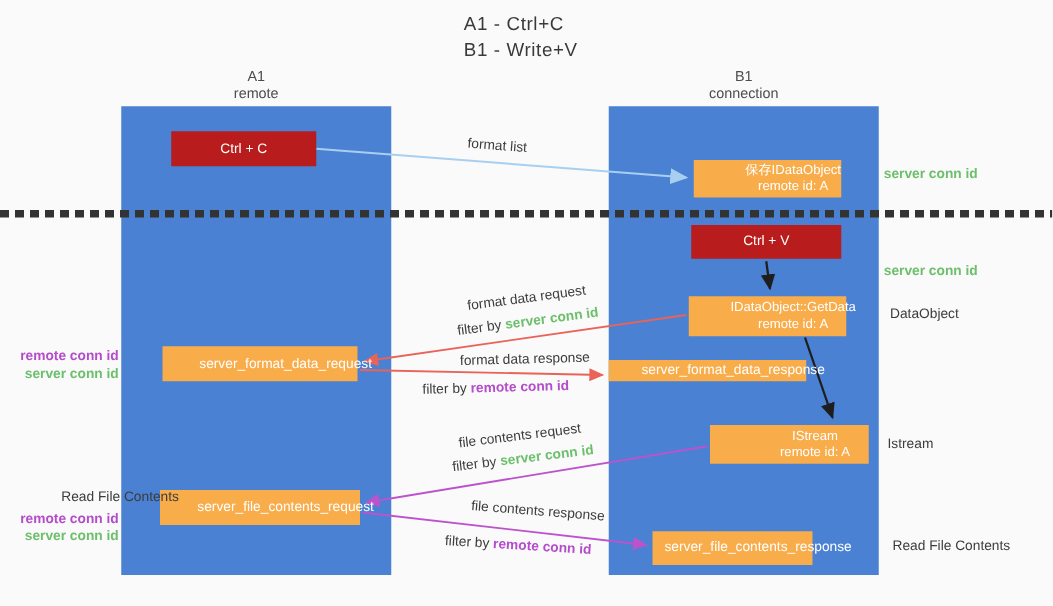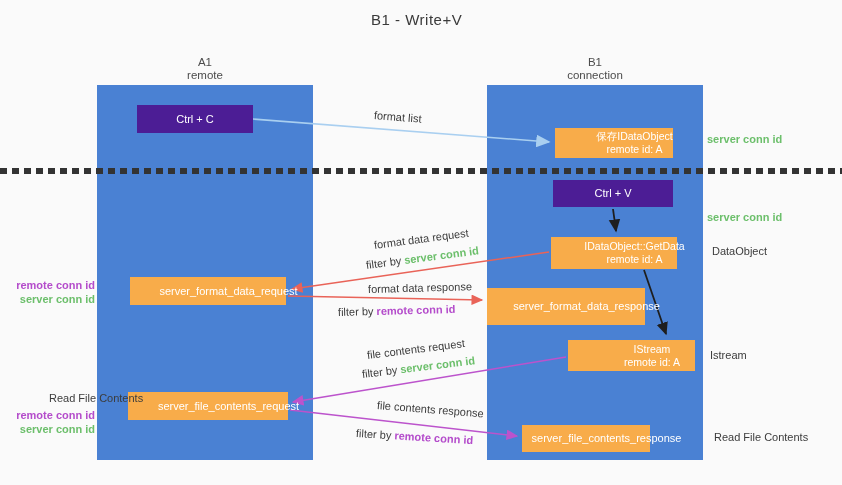--- a/index.html
+++ b/index.html
@@ -21,35 +21,36 @@
   .dotted{
     position:absolute;left:0;top:168px;width:842px;height:6px;
     background:repeating-linear-gradient(90deg,#333 0 7px,transparent 7px 12px);
   }
   .arrows{position:absolute;left:0;top:0;}
   .box{
     position:absolute;color:#fff;font-size:11px;display:flex;
     flex-direction:column;align-items:center;justify-content:center;
     text-align:center;line-height:13px;box-sizing:border-box;
   }
-  .green{background:#4c1d95;}
+  .green{background:#b91c1c;}
   .orange{background:#f8ac4a;padding-left:41px;}
   .lbl{position:absolute;font-size:11px;color:#3c3c3c;white-space:nowrap;}
   .g{color:#6cbf6b;font-weight:bold;}
   .p{color:#b44ccb;font-weight:bold;}
   .rot{transform-origin:left center;}
   .left-grp{position:absolute;text-align:right;width:90px;left:5px;
     font-size:11px;line-height:14px;white-space:nowrap;}
 </style>
 </head>
 <body>
 
 <div class="canvas">
 
   <div class="title">
+    <div>A1 - Ctrl+C</div>
     <div>B1 - Write+V</div>
   </div>
 
   <div class="col-header" style="left:97px;">
     <div>A1</div>
     <div>remote</div>
   </div>
   <div class="col-header" style="left:487px;">
     <div>B1</div>
     <div>connection</div>
@@ -99,21 +100,21 @@
 
   <div class="box orange" style="left:551px;top:237px;width:126px;height:32px;font-size:10.5px;">
     <div>IDataObject::GetData</div>
     <div>remote id: A</div>
   </div>
 
   <div class="box orange" style="left:130px;top:277px;width:156px;height:28px;">
     <div>server_format_data_request</div>
   </div>
 
-  <div class="box orange" style="left:487px;top:288px;width:158px;height:37px;text-align:right;">
+  <div class="box orange" style="left:487px;top:288px;width:158px;height:17px;text-align:right;">
     <div>server_format_data_response</div>
   </div>
 
   <div class="box orange" style="left:568px;top:340px;width:127px;height:31px;font-size:10.5px;">
     <div>IStream</div>
     <div>remote id: A</div>
   </div>
 
   <div class="box orange" style="left:128px;top:392px;width:160px;height:28px;">
     <div>server_file_contents_request</div>

